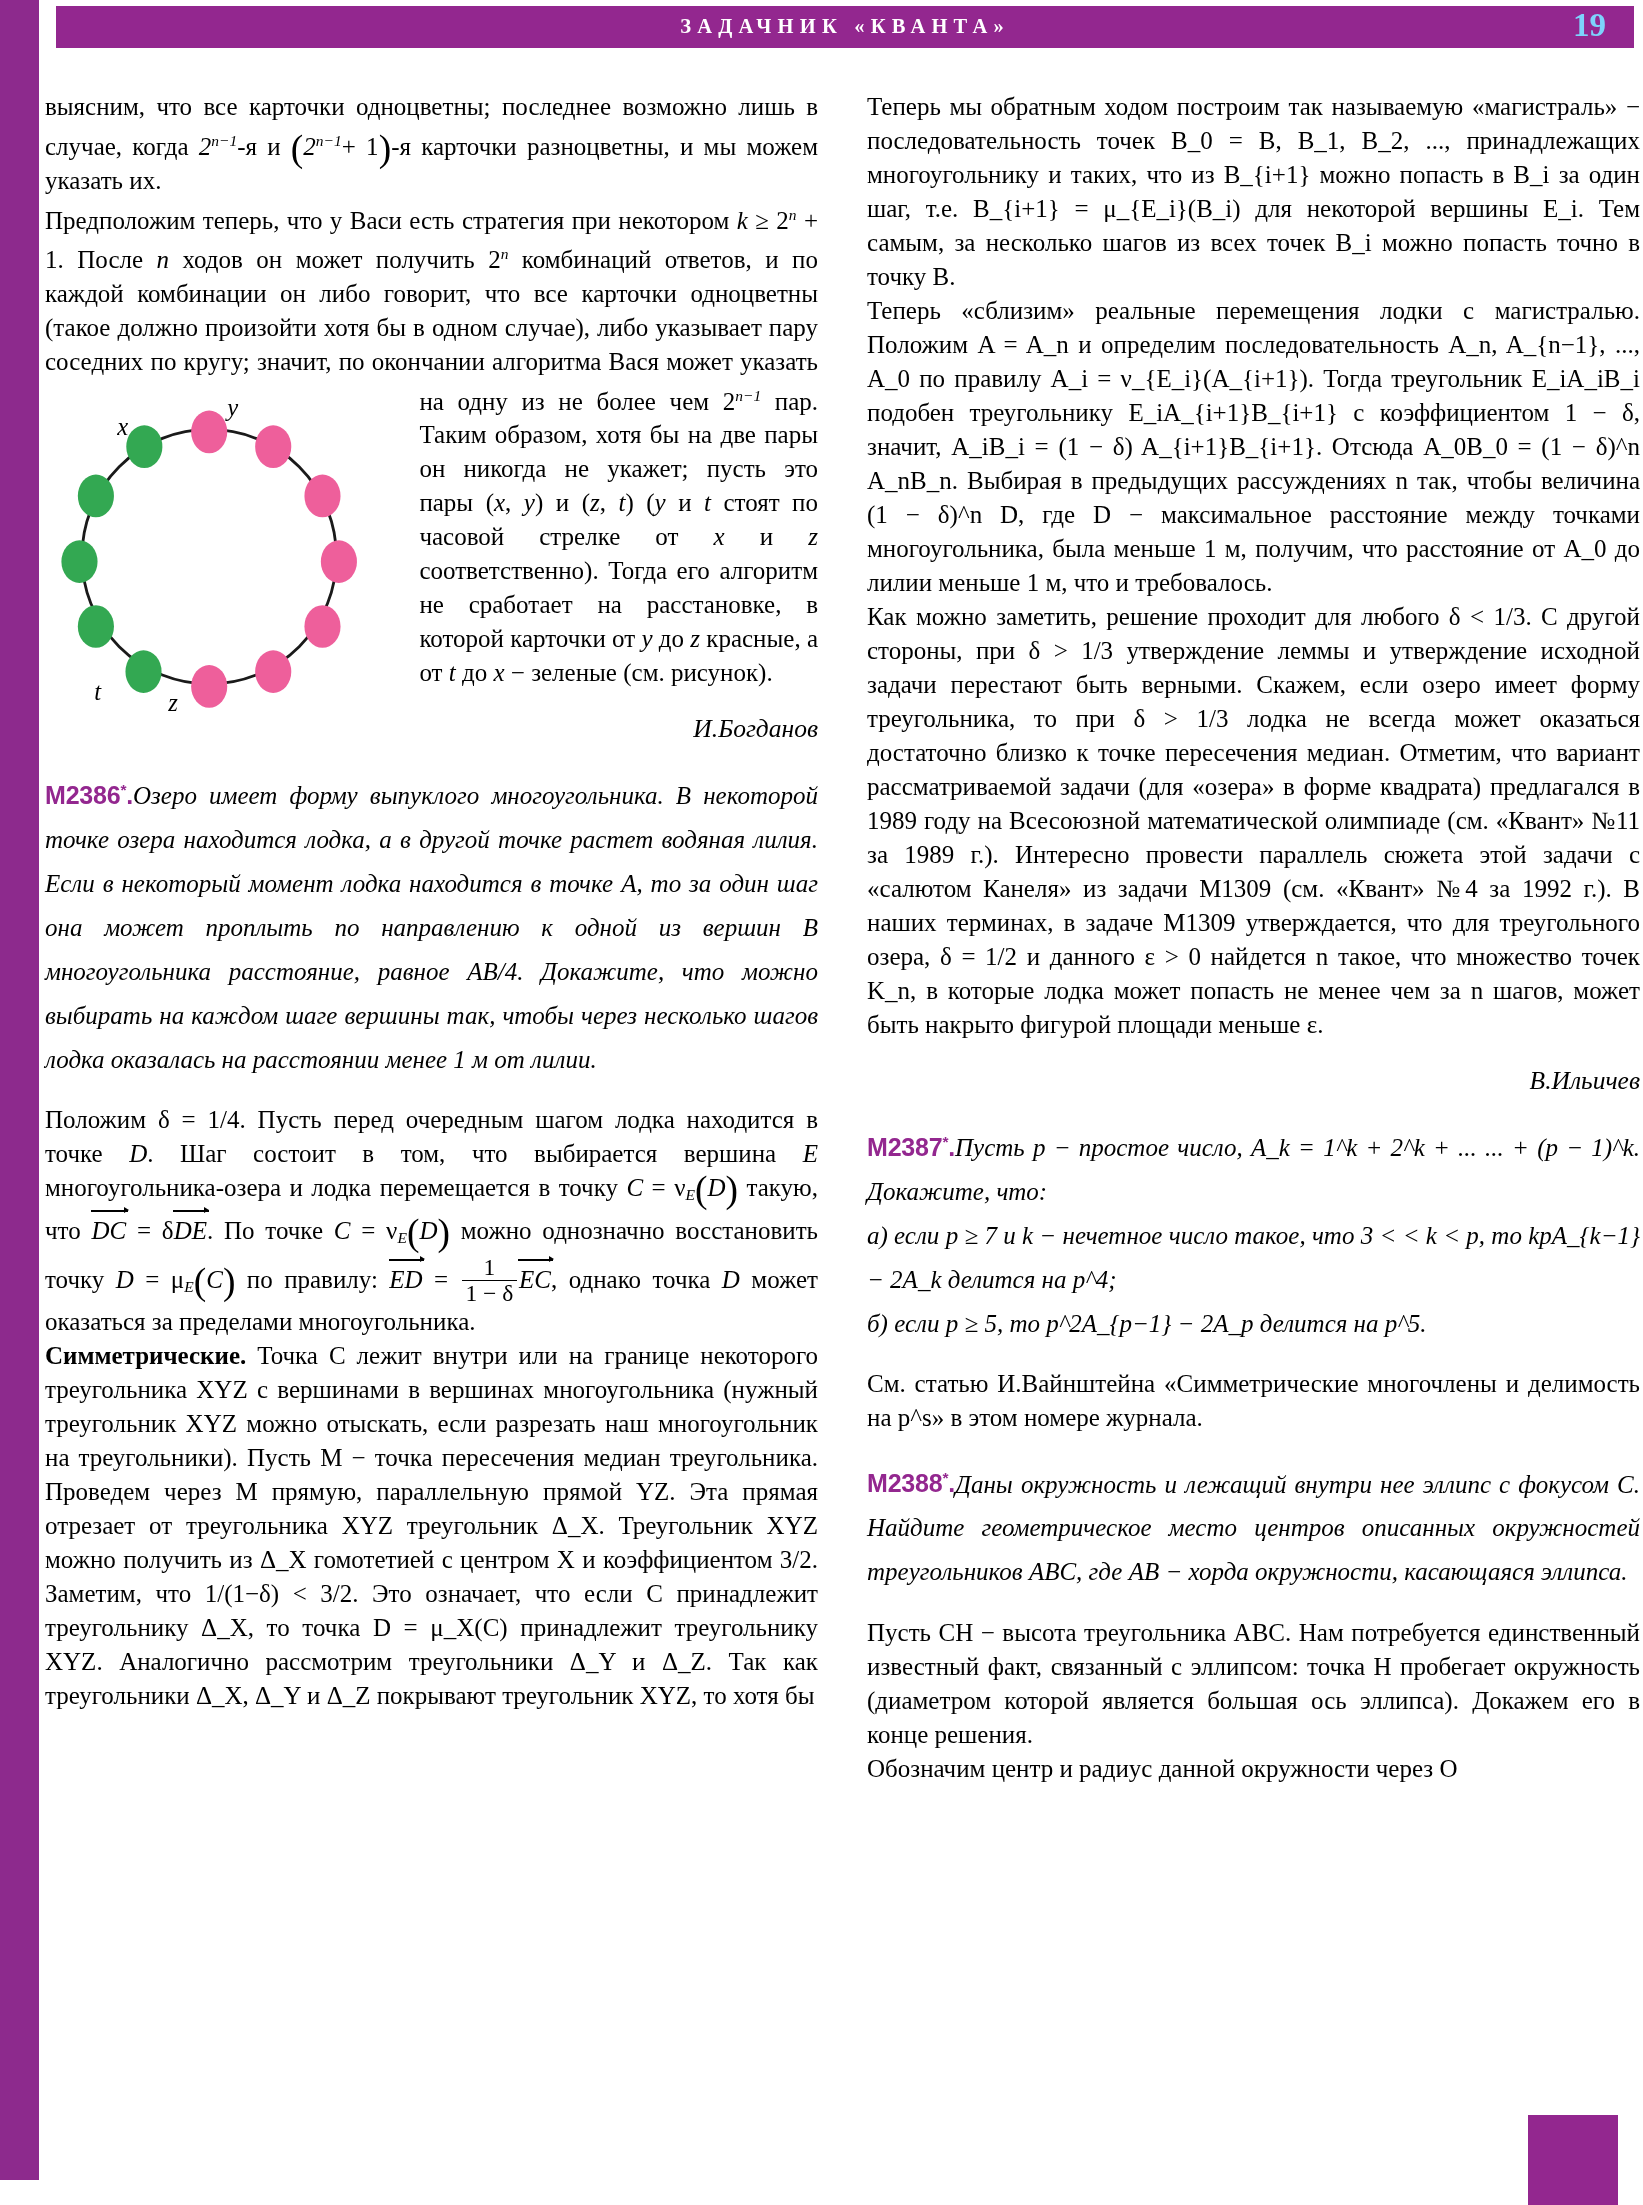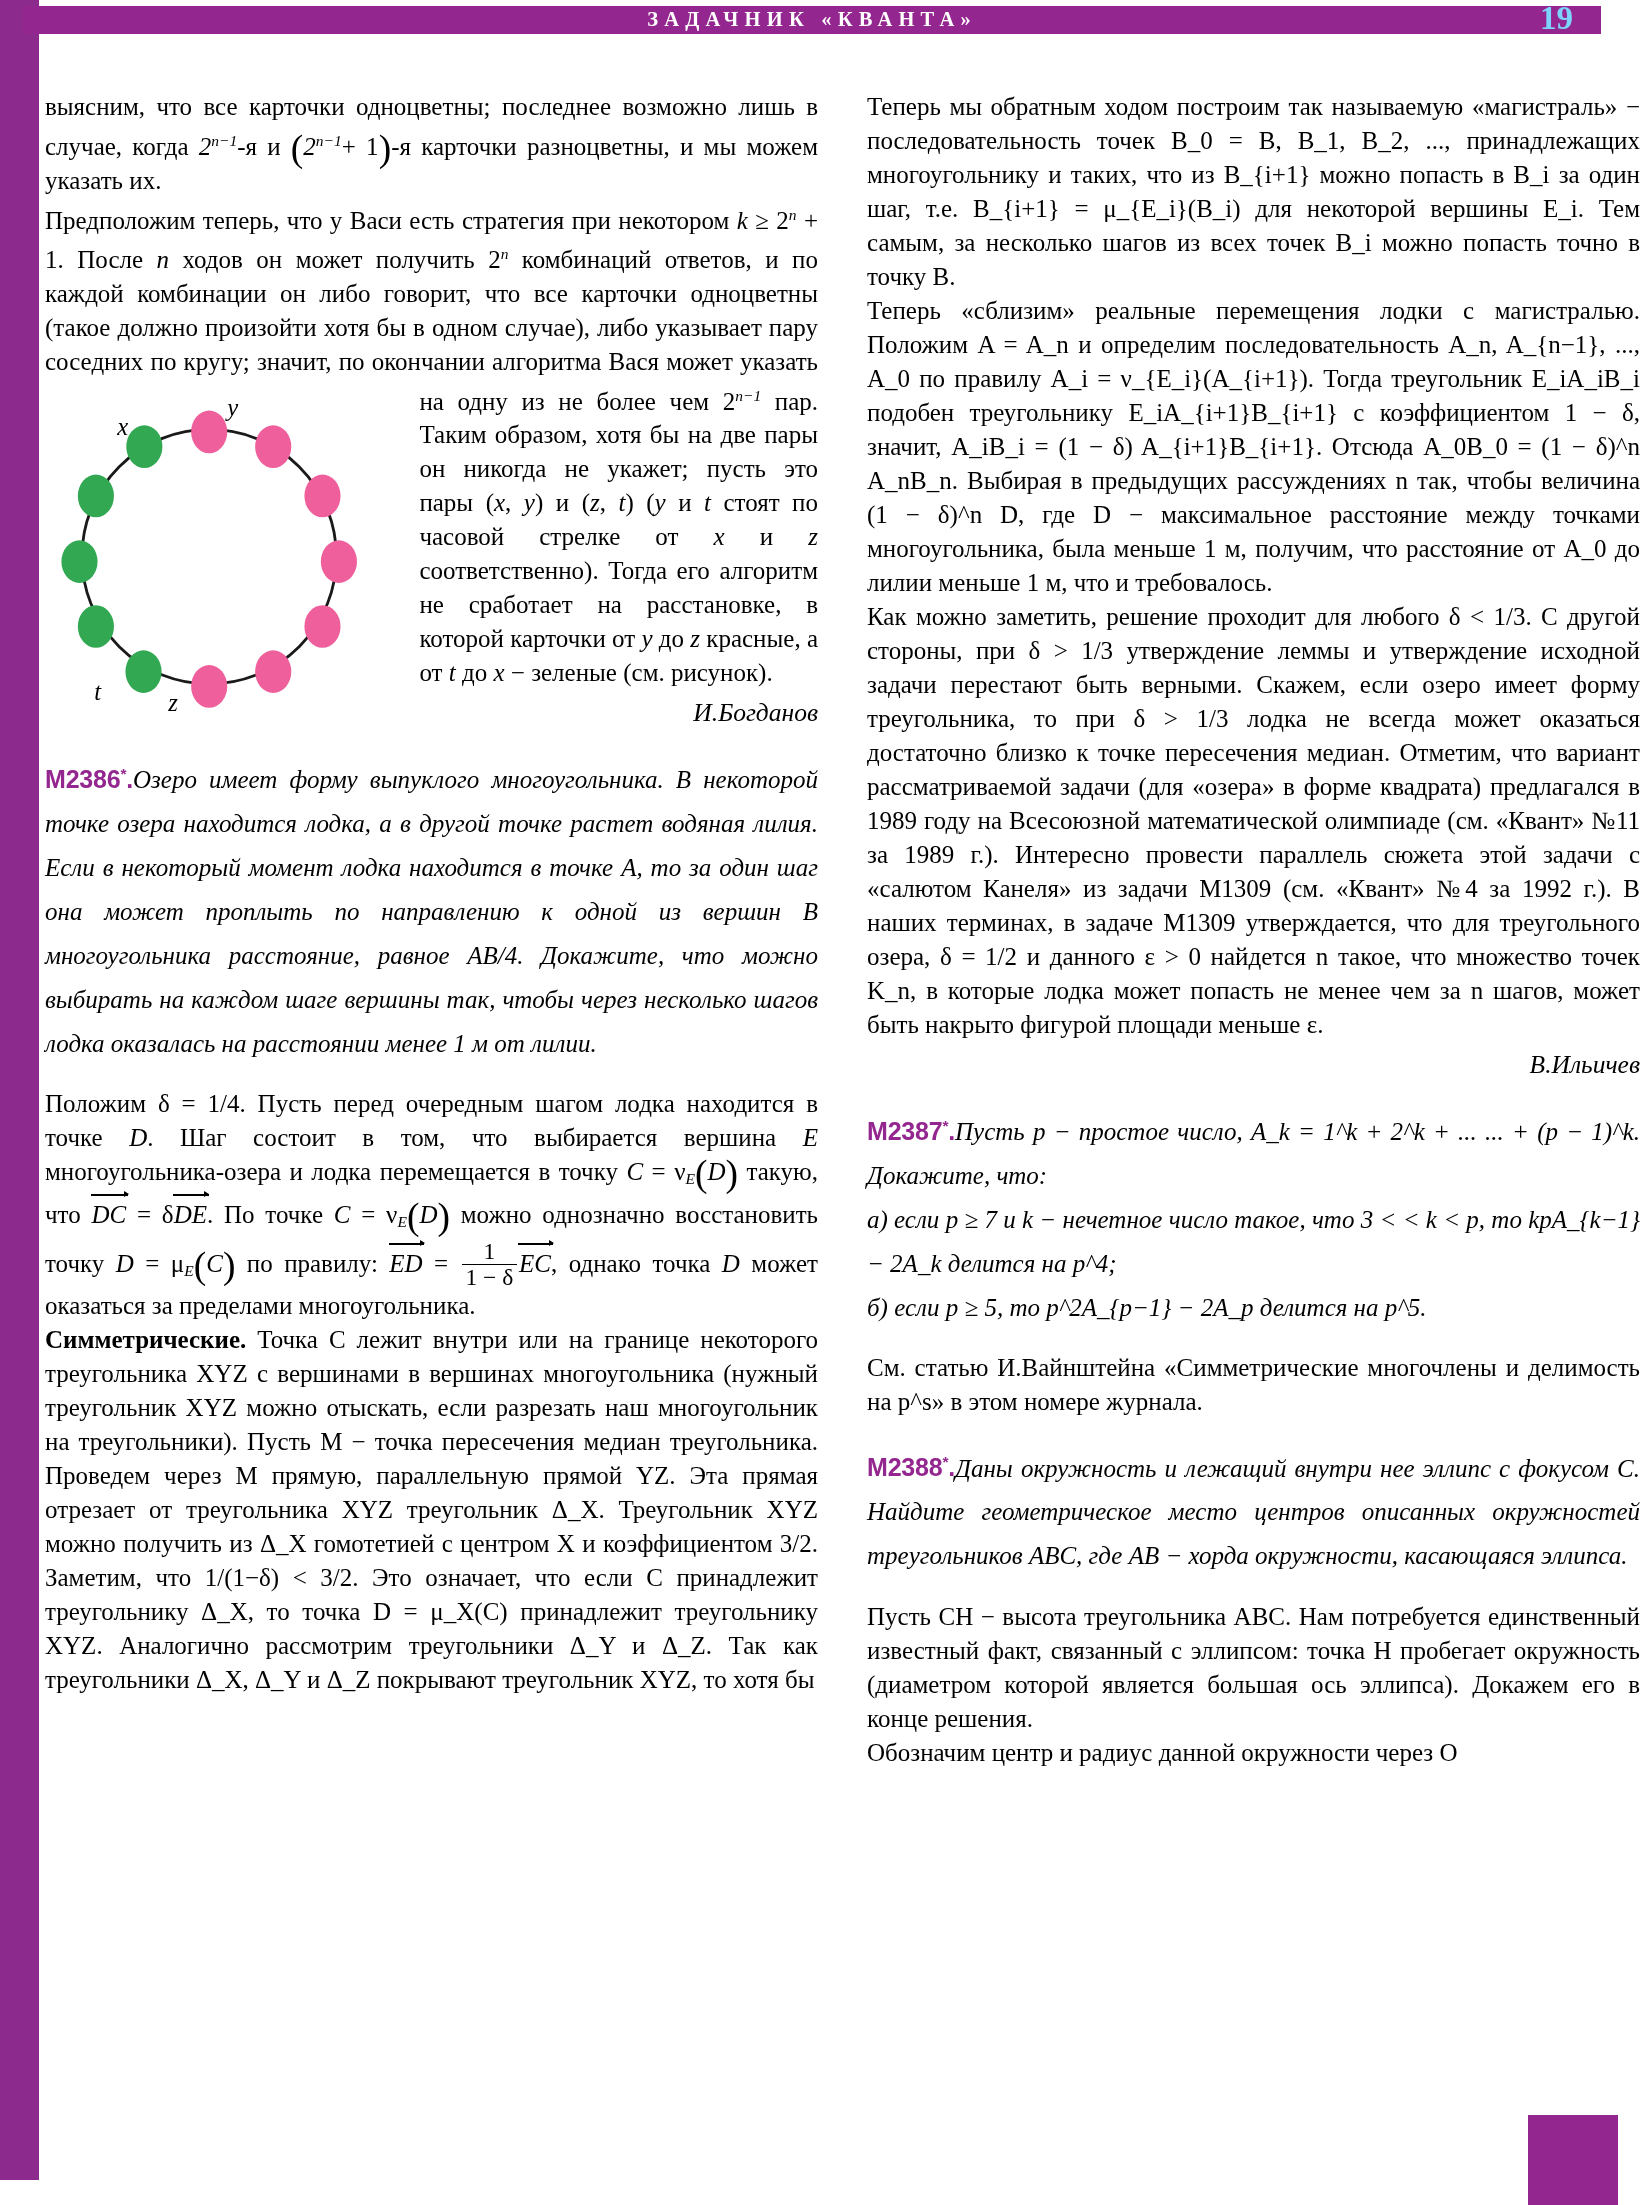--- a/index.html
+++ b/index.html
@@ -30,24 +30,24 @@
     left: 0;
     top: 0;
     width: 39px;
     height: 2180px;
     background: #8d2a8d;
   }
 
   
   .header-bar {
     position: absolute;
-    left: 23px;
+    left: 56px;
     top: 5.8px;
     width: 1578px;
-    height: 28px;
+    height: 42px;
     background: #93278f;
   }
   .header-bar .running-title {
     position: absolute;
     left: 0;
     right: 0;
     top: 50%;
     transform: translateY(-52%);
     text-align: center;
     color: #ffffff;
@@ -144,21 +144,21 @@
     border-top: 3.3px solid transparent;
     border-bottom: 3.3px solid transparent;
   }
 
   
   .author {
     text-align: right;
     font-style: italic;
     font-size: 25.5px;
     line-height: 36px;
-    margin-top: 5px;
+    margin-top: 21px;
   }
 
   
   .pnum {
     color: #93278f;
     font-weight: 700;
     font-style: normal;
     font-family: "Liberation Sans", "DejaVu Sans", sans-serif;
     font-size: 25px;
     letter-spacing: -0.2px;

